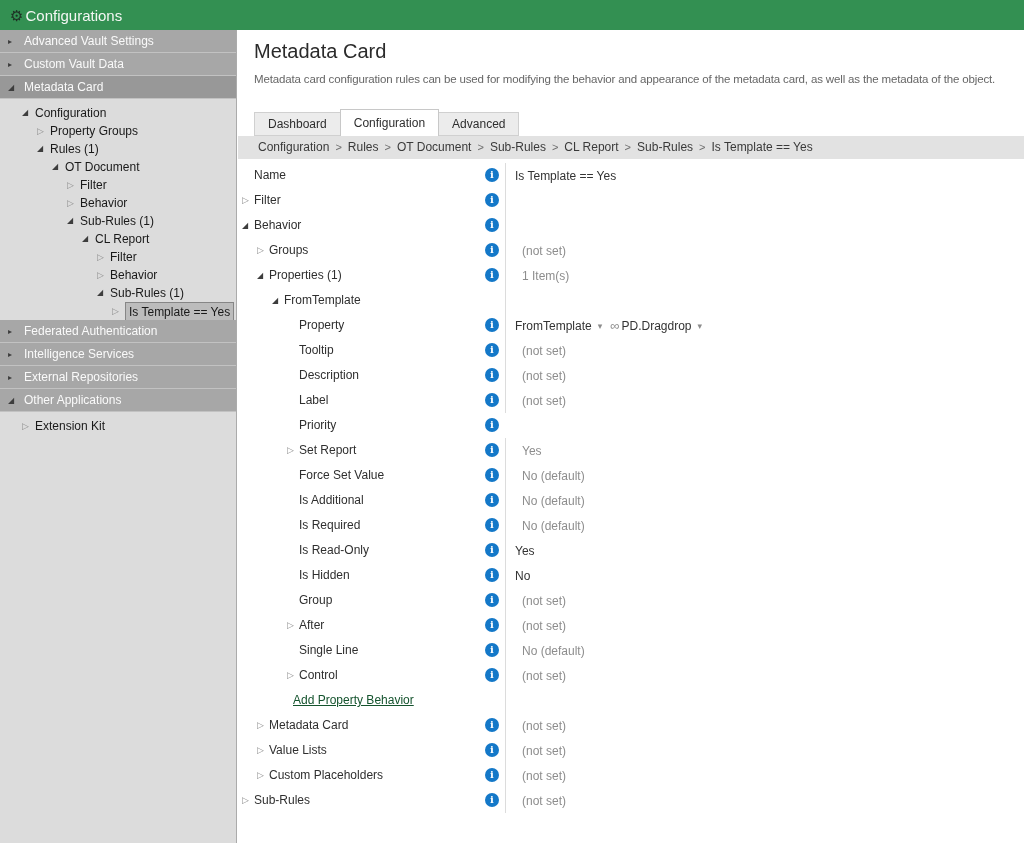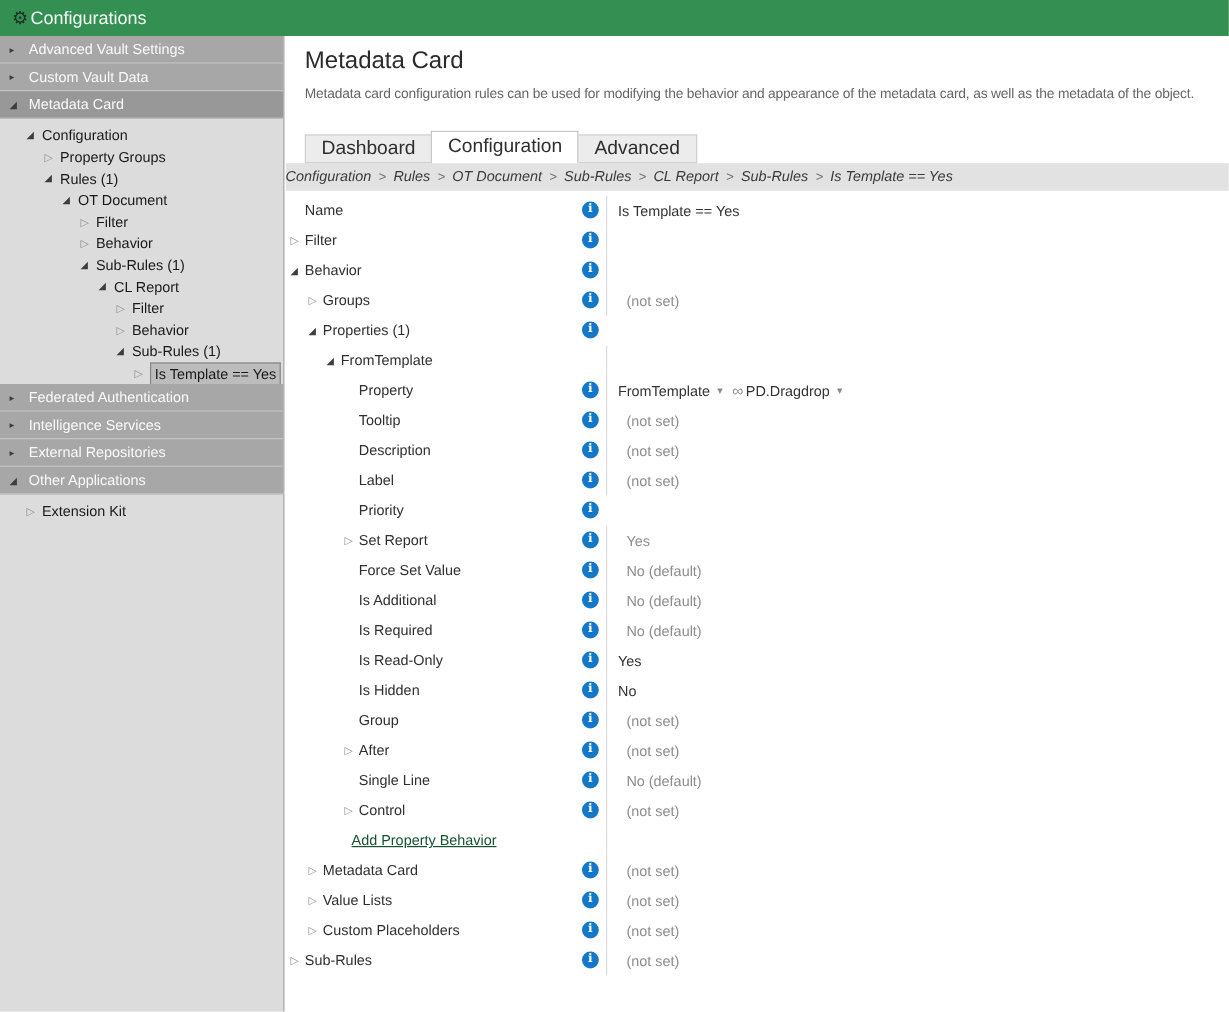--- a/index.html
+++ b/index.html
@@ -57,31 +57,31 @@
   .main-header h1{
     margin:0; font-size:20px; font-weight:400; line-height:27px; color:#2b2b2b;
   }
   .main-header .desc{
     margin-top:7px; font-size:11.5px; letter-spacing:-0.15px;
     line-height:15px; color:#666666; white-space:nowrap;
   }
 
   .tabs{ margin:22px 0 0 16px; height:27px; display:flex; align-items:flex-end; }
   .tab{
-    height:24px; line-height:22px; padding:0 13px; font-size:16px; color:#2e2e2e;
+    height:24px; line-height:22px; padding:0 13px; font-size:12px; color:#2e2e2e;
     background:#ececec; border:1px solid #d0d0d0; margin-right:-1px; cursor:pointer;
   }
   .tab.active{
     height:27px; line-height:26px; background:#ffffff;
     border:1px solid #c8c8c8; border-bottom:none; position:relative; z-index:2;
   }
 
   .breadcrumb{
     height:23px; line-height:23px; background:#e2e2e2;
-    font-size:12px; color:#3a3a3a; padding-left:0; white-space:nowrap;font-style:italic;
+    font-size:12px; color:#3a3a3a; padding-left:20px; white-space:nowrap;
   }
   .breadcrumb .crumb{ cursor:pointer; }
   .breadcrumb .sep{ color:#6d6d6d; padding:0 6px; font-size:11px; }
 
   
   .grid{ margin-top:4px; }
   .grow{ position:relative; height:25px;text-decoration:underline; }
   .grow .arrow{
     position:absolute; top:0; height:25px; line-height:25px; font-size:8px; color:#3d3d3d;
   }
@@ -170,20 +170,21 @@
       <div class="grow">
         <span class="arrow closed" style="left: 19px;">▷</span>
         <span class="plabel" style="left: 31px;">Groups</span>
         <span class="info">i</span>
         <div class="val muted">(not set)</div>
       </div>
       <div class="grow">
         <span class="arrow open" style="left: 19px;">◢</span>
         <span class="plabel" style="left: 31px;">Properties (1)</span>
         <span class="info">i</span>
+        <div class="val muted">1 Item(s)</div>
       </div>
       <div class="grow">
         <span class="arrow open" style="left: 34px;">◢</span>
         <span class="plabel" style="left: 46px;">FromTemplate</span>
         <div class="val"></div>
       </div>
       <div class="grow">
         <span class="plabel" style="left: 61px;">Property</span>
         <span class="info">i</span>
         <div class="val">

